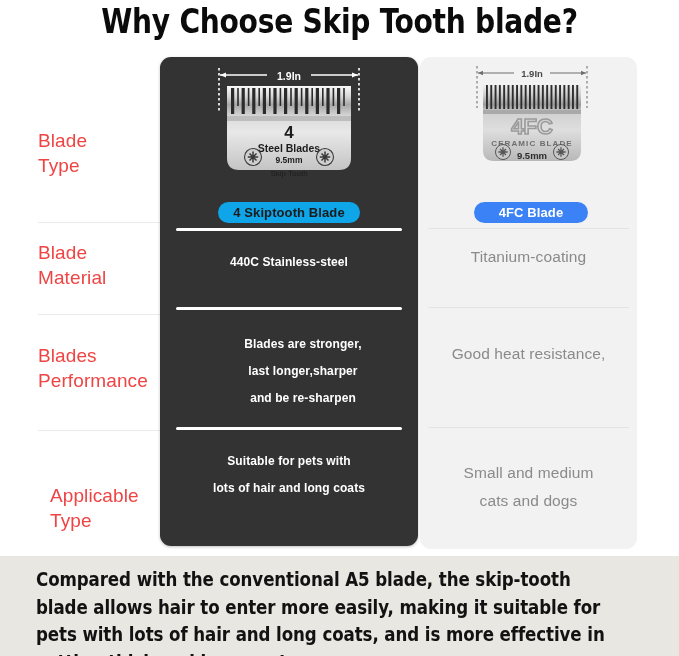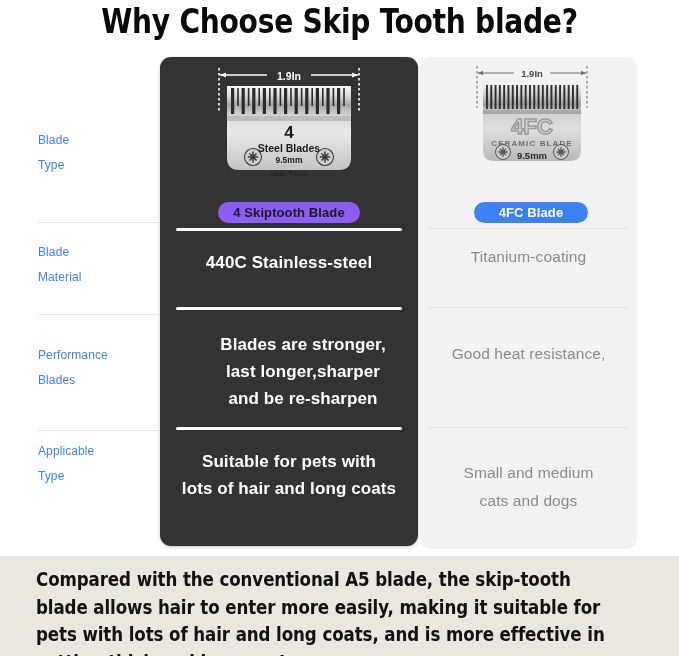--- a/index.html
+++ b/index.html
@@ -17,27 +17,27 @@
     font-family:"DejaVu Sans Condensed","Liberation Sans",sans-serif;
     font-weight:bold;font-size:34px;line-height:38px;
     letter-spacing:-0.3px;color:#0b0b0b;
     transform:scaleX(0.92);transform-origin:center center;
     white-space:nowrap;
   }
 
   
   .rowlabel{
     position:absolute;left:38px;width:125px;
-    font-size:12px;line-height:25px;color:#3b82f6;
+    font-size:19px;line-height:25px;color:#ef4444;
     letter-spacing:0.1px;
   }
   #lbl-type{top:128px;}
   #lbl-material{top:240px;}
   #lbl-performance{top:343px;}
-  #lbl-pets{top:439px;}
+  #lbl-pets{top:483px;margin-left:12px;}
 
   .rowdivider{
     position:absolute;left:38px;width:128px;height:1px;
     background:#ebebeb;
   }
   #div-1{top:222px;}
   #div-2{top:314px;}
   #div-3{top:430px;}
 
   
@@ -57,21 +57,21 @@
   #blade-light{left:466px;top:64px;width:132px;height:120px;}
 
   
   .pill{
     position:absolute;text-align:center;border-radius:20px;
     font-size:13px;font-weight:bold;line-height:19px;height:19px;
     letter-spacing:0.1px;
   }
   #pill-dark{
     left:218px;top:202px;width:142px;
-    background:#8b5cf6;color:#1b1b1b;
+    background:#0ea5e9;color:#1b1b1b;
     padding:1px 0;
   }
   #pill-light{
     left:474px;top:202px;width:114px;
     background:#3b82f6;color:#ffffff;
     padding:1px 0;
   }
 
   
   .dark-sep{
@@ -88,21 +88,21 @@
     background:#e3e3e3;
   }
   #lsep-1{top:228px;}
   #lsep-2{top:307px;}
   #lsep-3{top:427px;}
 
   
   .cell{
     position:absolute;text-align:center;
   }
-  .cell-dark{color:#ffffff;font-weight:bold;font-size:17px;line-height:27px;letter-spacing:0.1px;}
+  .cell-dark{color:#ffffff;font-weight:bold;font-size:12px;line-height:27px;letter-spacing:0.1px;}
   .cell-light{color:#8a8a8a;font-weight:normal;font-size:15.5px;line-height:28px;letter-spacing:0.1px;}
 
   #cell-d-material{left:172px;top:249px;width:234px;}
   #cell-l-material{left:428px;top:243px;width:201px;}
   #cell-d-perf{left:186px;top:331px;width:234px;}
   #cell-l-perf{left:428px;top:340px;width:201px;}
   #cell-d-pets{left:168px;top:448px;width:242px;}
   #cell-l-pets{left:428px;top:459px;width:201px;}
 
   
@@ -125,22 +125,22 @@
 
 <div class="rowlabel" id="lbl-type">
   <div>Blade</div>
   <div>Type</div>
 </div>
 <div class="rowlabel" id="lbl-material">
   <div>Blade</div>
   <div>Material</div>
 </div>
 <div class="rowlabel" id="lbl-performance">
+  <div>Blades</div>
   <div>Performance</div>
-  <div>Blades</div>
 </div>
 <div class="rowlabel" id="lbl-pets">
   <div>Applicable</div>
   <div>Type</div>
 </div>
 
 <div class="rowdivider" id="div-1"></div>
 <div class="rowdivider" id="div-2"></div>
 <div class="rowdivider" id="div-3"></div>
 

